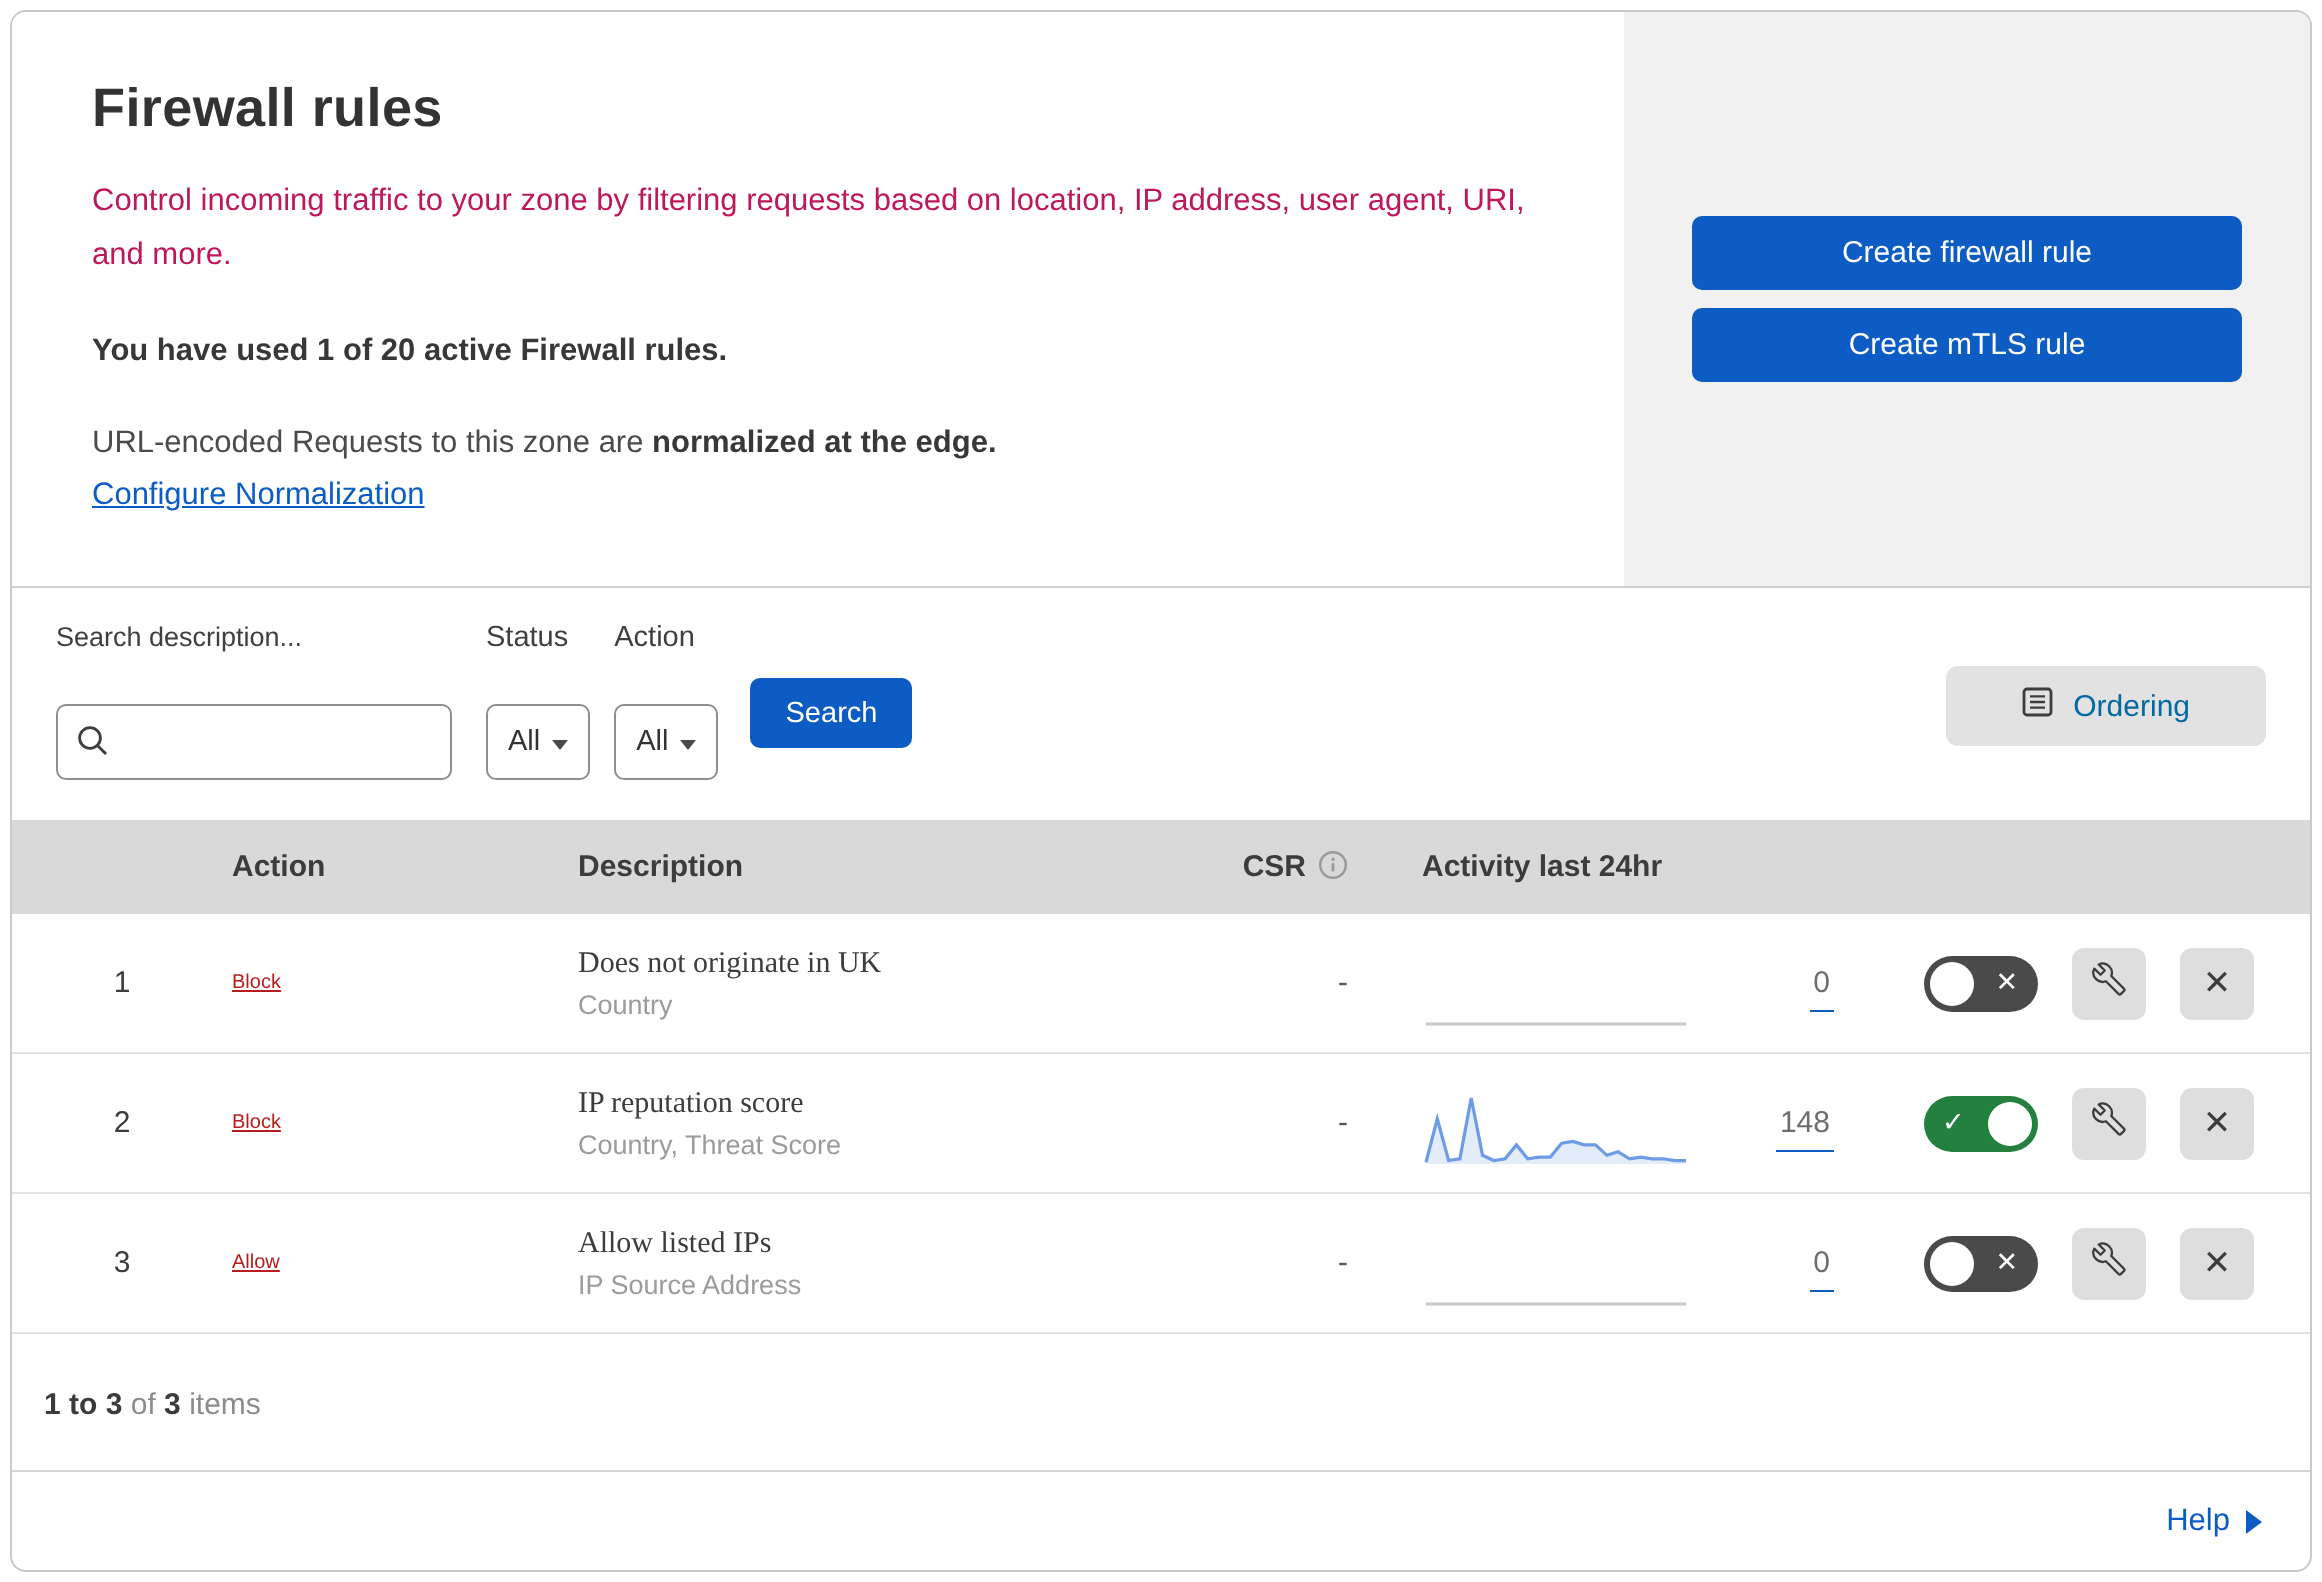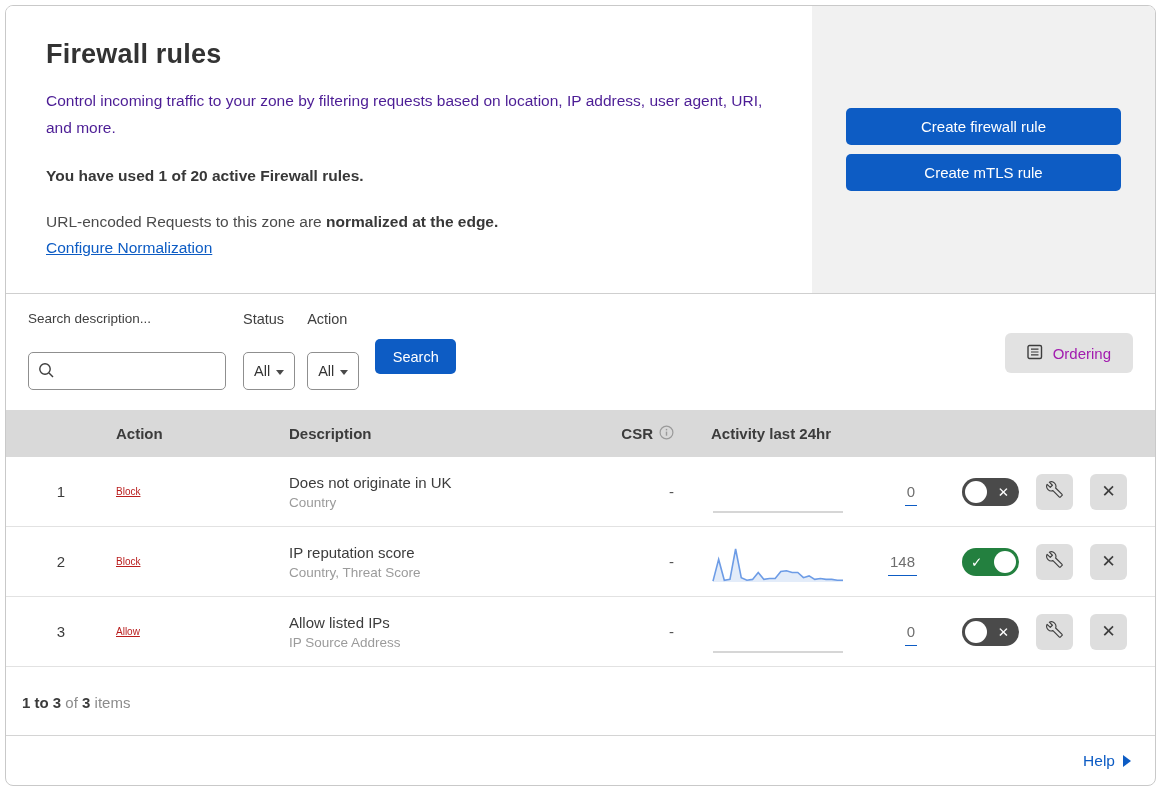--- a/index.html
+++ b/index.html
@@ -10,21 +10,21 @@
     width: 1151px; height: 781px; margin: 5px;
     border: 1px solid #c9c9c9; border-radius: 8px;
     background: #fff; overflow: hidden;
     display: flex; flex-direction: column;
   }
 
   
   .top-section { display: flex; height: 288px; border-bottom: 1px solid #cfcfcf; }
   .top-left { flex: 1; padding: 33px 40px 0 40px; background: #fff; }
   .page-title { font-size: 27px; font-weight: bold; color: #333; letter-spacing: .2px; }
-  .page-desc { margin-top: 17px; font-size: 15.5px; line-height: 1.75; color: #4c1d95; max-width: 730px; }
+  .page-desc { margin-top: 17px; font-size: 15.5px; line-height: 1.75; color: #be185d; max-width: 730px; }
   .usage-line { margin-top: 26px; font-size: 15.5px; font-weight: bold; color: #383838; }
   .norm-line { margin-top: 28px; font-size: 15.5px; color: #4b4b4b; }
   .norm-line b { color: #383838; }
   .config-link { display: inline-block; margin-top: 8px; font-size: 15.5px; color: var(--accent); text-decoration: underline; cursor: pointer; }
   .top-right {
     width: 343px; background: #f1f1f1;
     display: flex; flex-direction: column; justify-content: center;
     padding: 0 34px; gap: 9px;
   }
   .btn-primary {
@@ -51,35 +51,35 @@
   }
   .caret-down { width: 0; height: 0; border-left: 4.5px solid transparent; border-right: 4.5px solid transparent; border-top: 5.5px solid #4a4a4a; margin-top: 2px; }
   .status-group { margin-left: 17px; }
   .action-group { margin-left: 12px; }
   .search-btn {
     margin-left: 16px; margin-top: 28px; height: 35px; width: 81px;
     background: var(--accent); color: #fff; border: none; border-radius: 5px;
     font-size: 14.5px; font-family: inherit; cursor: pointer;
   }
   .ordering-btn {
-    margin-left: auto; margin-top: 22px; height: 40px; padding: 0 22px;
-    background: #e2e2e2; color: #a21caf; border: none; border-radius: 6px;
+    margin-left: auto; margin-top: 22px; height: 40px; padding: 0 38px;
+    background: #e2e2e2; color: #0369a1; border: none; border-radius: 6px;
     font-size: 15px; font-family: inherit; cursor: pointer;
     display: flex; align-items: center; gap: 10px;
   }
 
   
   .tbl-grid { display: grid; grid-template-columns: 110px 173px 320px 65px 243px 1fr; align-items: center; }
   .tbl-header { background: #d9d9d9; height: 47px; font-size: 15px; font-weight: bold; color: #3c3c3c; }
   .th-csr { justify-self: end; display: flex; gap: 6px; }
   .th-activity { padding-left: 37px; }
   .tbl-row { height: 70px; border-bottom: 1px solid #e2e2e2; }
   .cell-num { text-align: center; font-size: 15px; color: #3c3c3c; }
   .cell-action { font-size: 10px; color: #b91c1c; text-decoration: underline; }
-  .cell-desc .desc-title { font-size: 15px; color: #3c3c3c; }
+  .cell-desc .desc-title { font-size: 15px; color: #3c3c3c; font-family: Liberation Serif, serif; }
   .cell-desc .desc-fields { font-size: 13.5px; color: #9b9b9b; margin-top: 4px; }
   .cell-csr { justify-self: end; font-size: 15px; color: #555; }
   .cell-activity { padding-left: 37px; display: flex; align-items: center; height: 100%; }
   .spark { width: 134px; height: 40px; margin-top: 6px; }
   .count-wrap { margin-left: auto; }
   .count-num { font-size: 15px; color: #6e6e6e; border-bottom: 1.5px solid var(--accent); padding: 0 2px 5px 2px; cursor: pointer; }
   .cell-controls { display: flex; align-items: center; justify-content: flex-end; gap: 17px; padding-right: 28px; }
 
   .toggle { position: relative; width: 57px; height: 28px; border-radius: 14px; cursor: pointer; flex: none; }
   .toggle.off { background: var(--toggle-off); }

